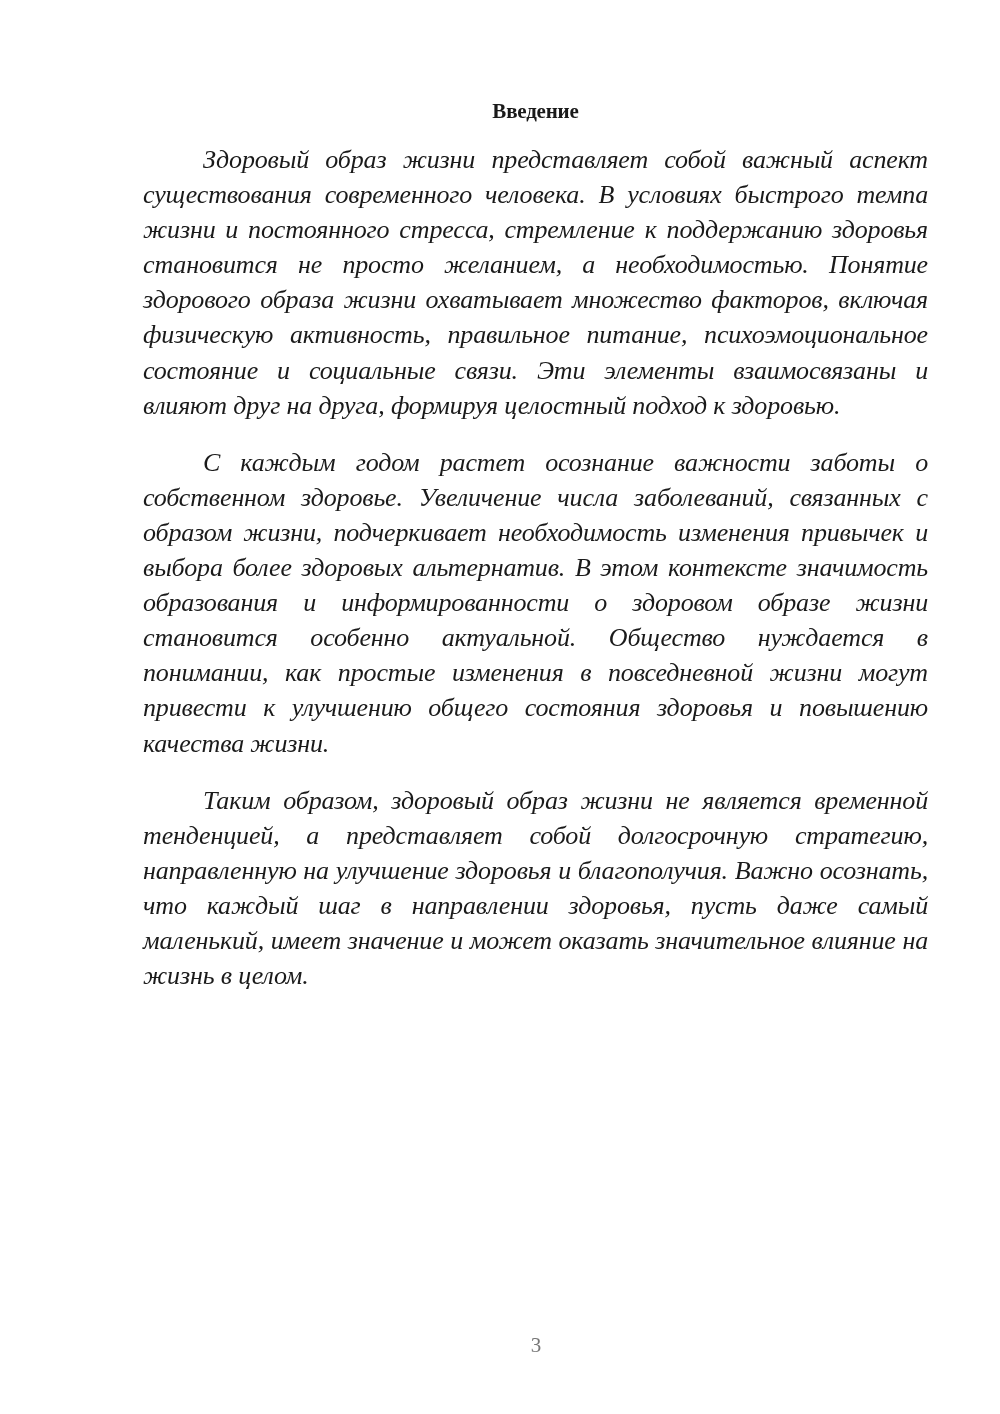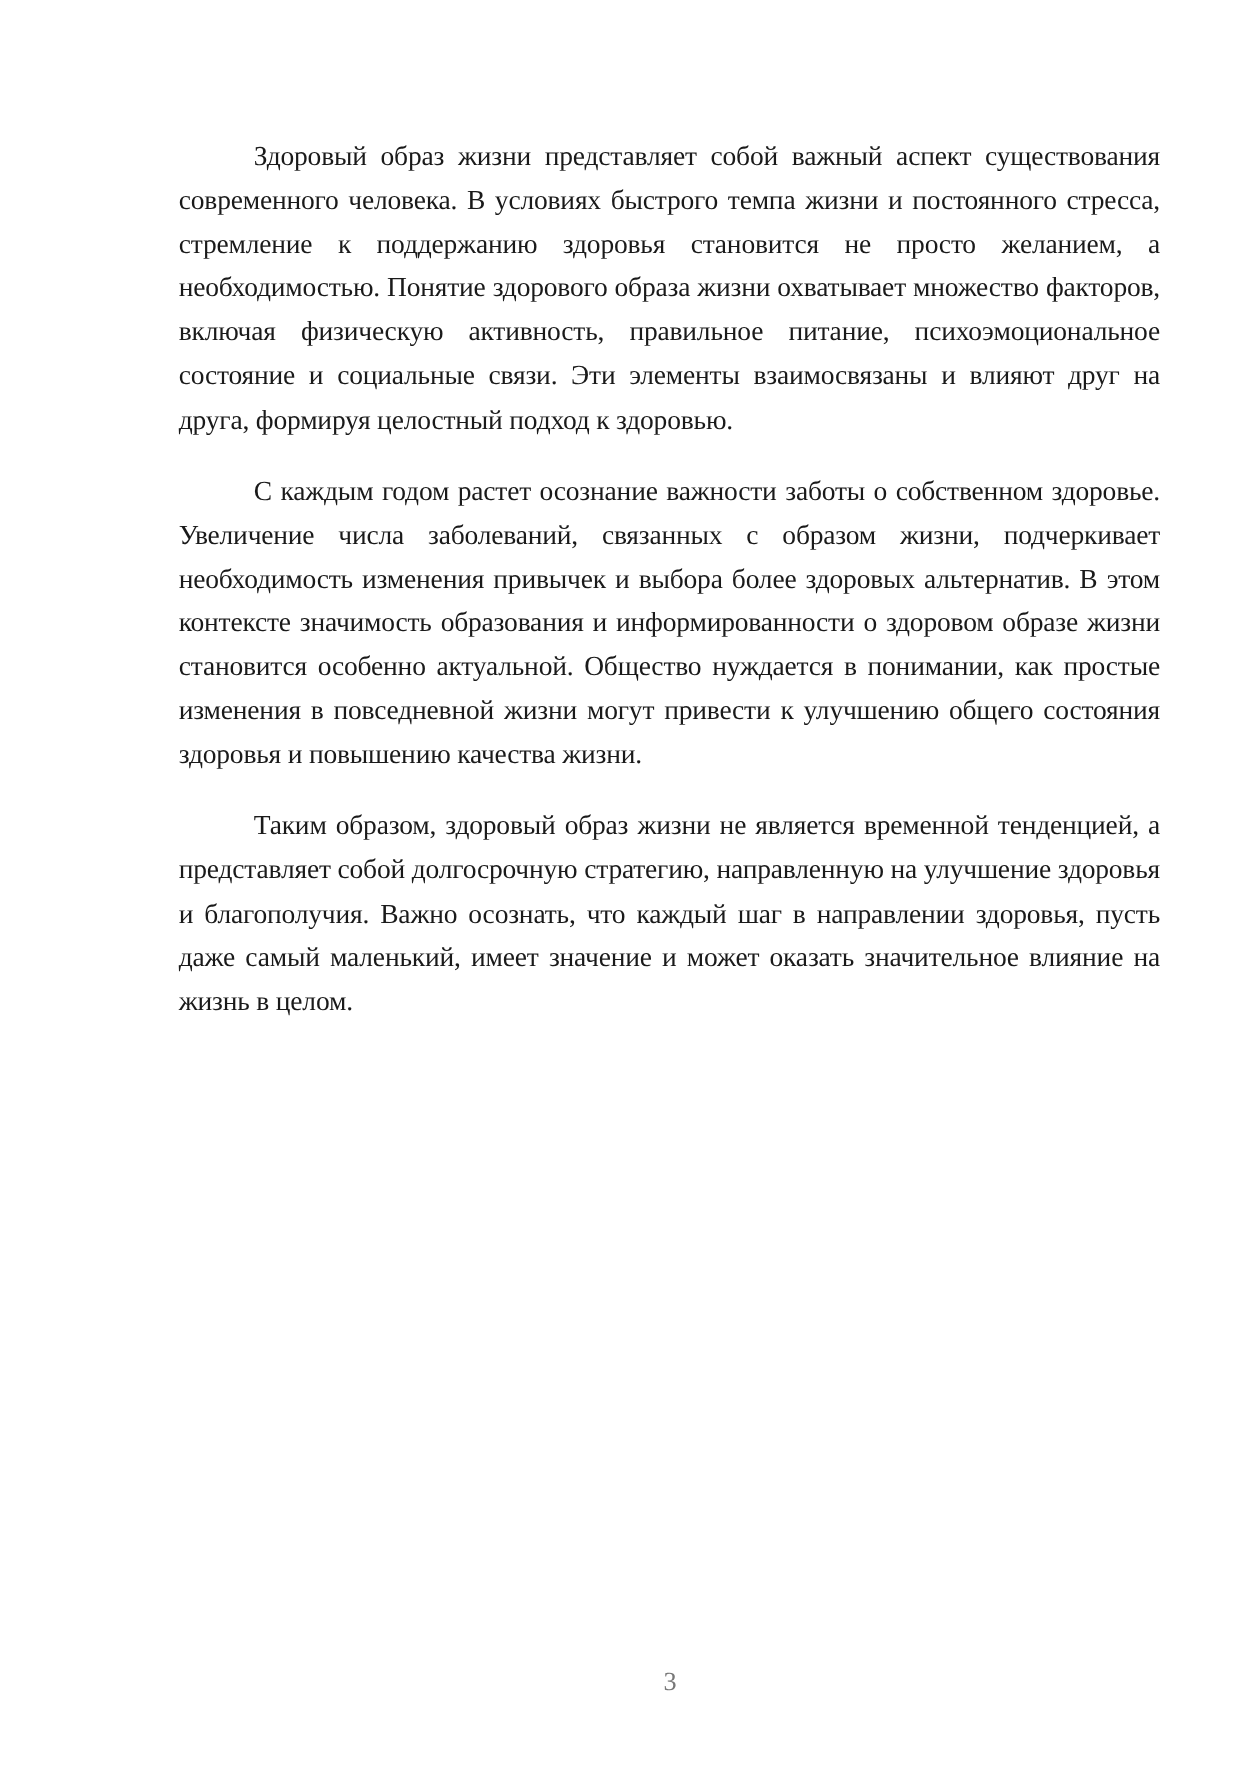--- a/index.html
+++ b/index.html
@@ -33,45 +33,47 @@
       text-align: center;
       font-weight: bold;
       font-size: 21px;
       line-height: 34px;
       margin: 0 0 0 0;
       padding-left: 0;
       height: 35px;
       letter-spacing: -0.2px;
     }
     .para {
-      font-size: 22px;
+      font-size: 26px;
       line-height: 35.1px;
       text-align: justify;
       text-indent: 60px;
       margin: 0 0 22px 0;
       letter-spacing: -0.15px;
       word-spacing: 0px;
+      font-style: italic;
     }
     .para-first {
       margin-top: 13px;
     }
     .page-number {
       position: absolute;
       left: 0;
       width: 1072px;
       top: 1333px;
       text-align: center;
       font-family: "Liberation Serif", "DejaVu Serif", serif;
       font-size: 21px;
       color: #777777;
     }
   </style>
 </head>
 <body>
 
 <div class="page">
   <div class="content">
+    <h1 class="heading">Введение</h1>
     <p class="para para-first">Здоровый образ жизни представляет собой важный аспект существования современного человека. В условиях быстрого темпа жизни и постоянного стресса, стремление к поддержанию здоровья становится не просто желанием, а необходимостью. Понятие здорового образа жизни охватывает множество факторов, включая физическую активность, правильное питание, психоэмоциональное состояние и социальные связи. Эти элементы взаимосвязаны и влияют друг на друга, формируя целостный подход к здоровью.</p>
     <p class="para">С каждым годом растет осознание важности заботы о собственном здоровье. Увеличение числа заболеваний, связанных с образом жизни, подчеркивает необходимость изменения привычек и выбора более здоровых альтернатив. В этом контексте значимость образования и информированности о здоровом образе жизни становится особенно актуальной. Общество нуждается в понимании, как простые изменения в повседневной жизни могут привести к улучшению общего состояния здоровья и повышению качества жизни.</p>
     <p class="para">Таким образом, здоровый образ жизни не является временной тенденцией, а представляет собой долгосрочную стратегию, направленную на улучшение здоровья и благополучия. Важно осознать, что каждый шаг в направлении здоровья, пусть даже самый маленький, имеет значение и может оказать значительное влияние на жизнь в целом.</p>
   </div>
   <div class="page-number">3</div>
 </div>
 
 </body></html>

